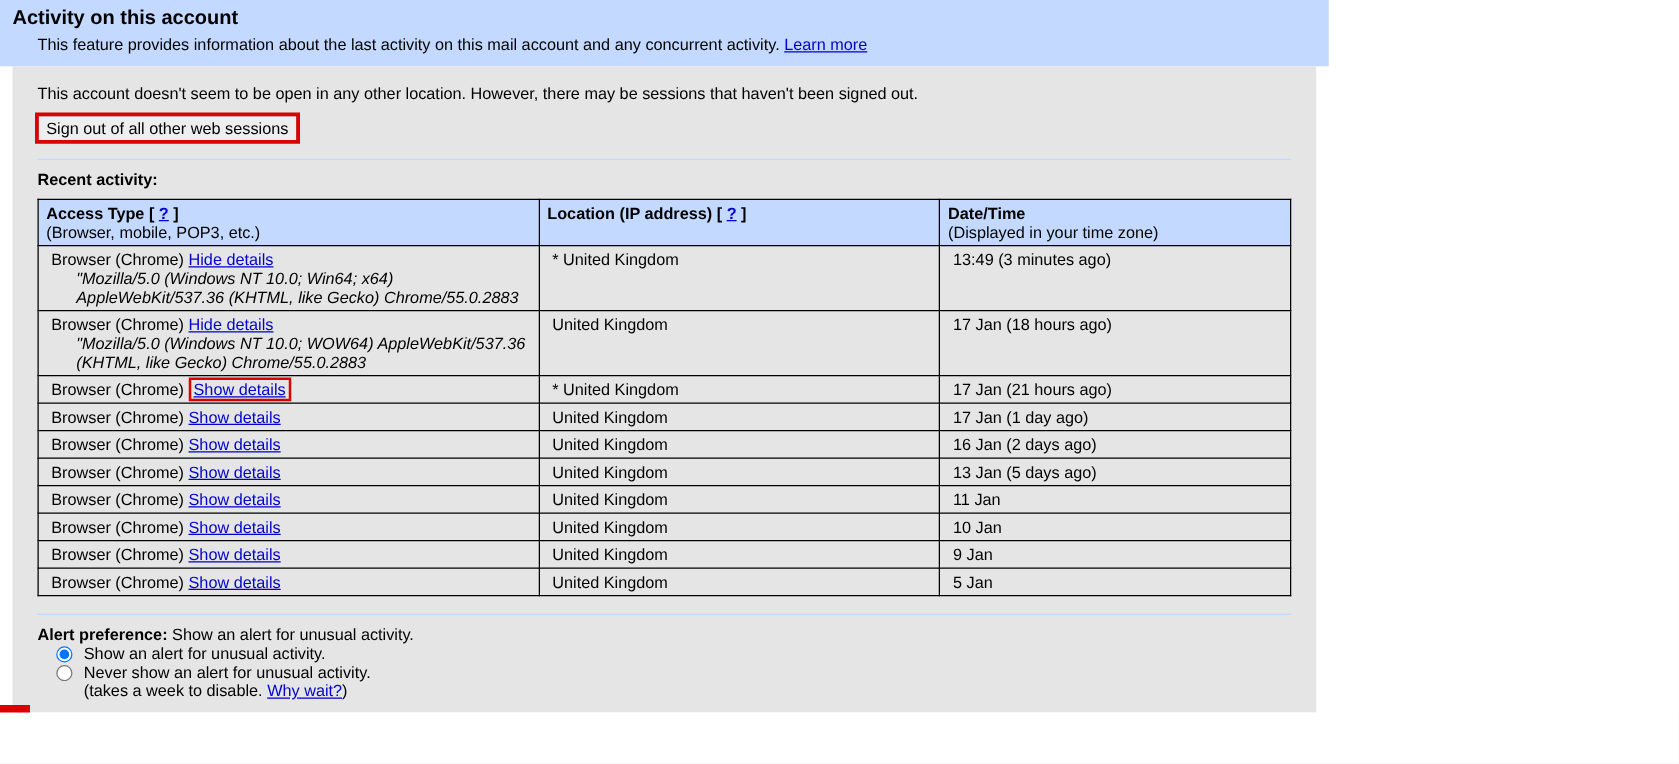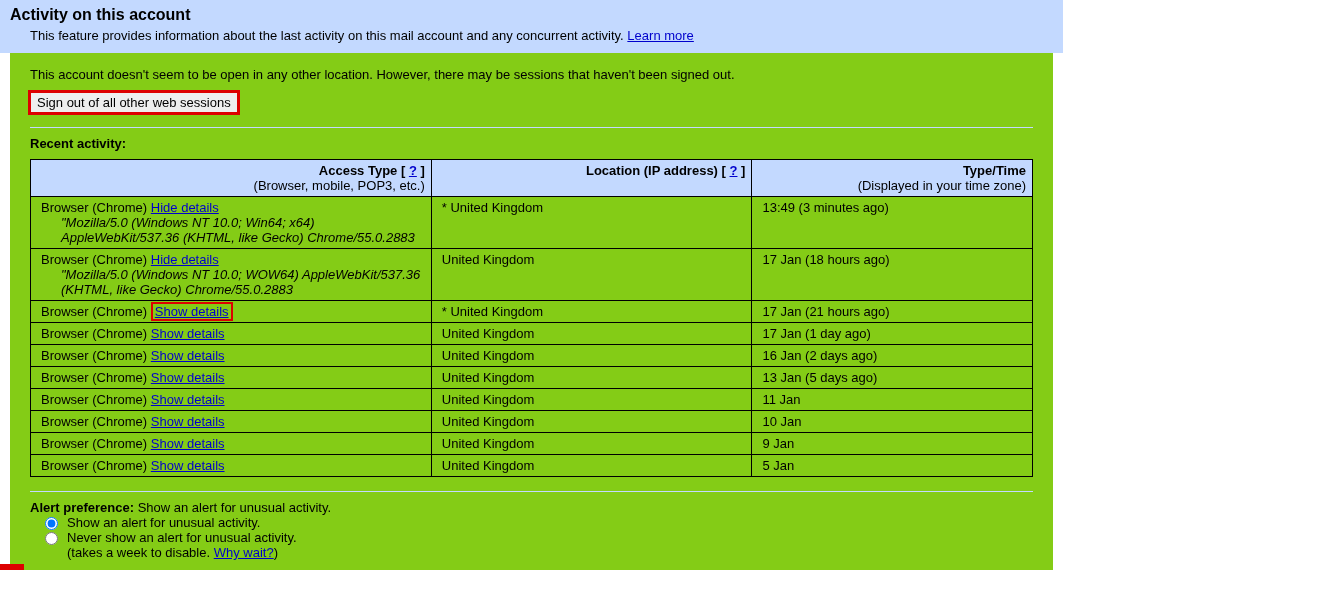--- a/index.html
+++ b/index.html
@@ -21,21 +21,21 @@
   }
   .header-desc {
     padding-left: 20px;
   }
   a.link {
     color: #0000cc;
     text-decoration: underline;
     cursor: pointer;
   }
   .content {
-    background: #84cc16;
+    background: #e5e5e5;
     padding: 10px 20px 10px 20px;
     margin-left: 10px;
     margin-right: 10px;
   }
   .status-line {
     margin: 4px 0 10px 0;
   }
   .signout-btn {
     display: inline-block;
     font-family: Arial, sans-serif;
@@ -63,21 +63,21 @@
   .recent-label {
     font-weight: bold;
     margin: 0 0 8px 0;
   }
   table.activity {
     width: 100%;
     border-collapse: collapse;
   }
   table.activity th {
     background: #c3d9ff;
-    text-align: right;
+    text-align: left;
     font-weight: bold;
     border: 1px solid #000;
     padding: 3px 6px;
     vertical-align: top;
   }
   table.activity th .sub {
     font-weight: normal;
     display: block;
   }
   table.activity td {
@@ -159,21 +159,21 @@
           <th>
             <span>Access Type</span>
             [ <a class="link">?</a> ]
             <span class="sub">(Browser, mobile, POP3, etc.)</span>
           </th>
           <th>
             <span>Location (IP address)</span>
             [ <a class="link">?</a> ]
           </th>
           <th>
-            <span>Type/Time</span>
+            <span>Date/Time</span>
             <span class="sub">(Displayed in your time zone)</span>
           </th>
         </tr>
       </thead>
       <tbody id="activity-body">
           <tr>
             <td><span>Browser (Chrome)</span> <a class="link">Hide details</a><span class="ua">"Mozilla/5.0 (Windows NT 10.0; Win64; x64) AppleWebKit/537.36 (KHTML, like Gecko) Chrome/55.0.2883</span></td>
             <td>* United Kingdom</td>
             <td>13:49 (3 minutes ago)</td>
           </tr>

